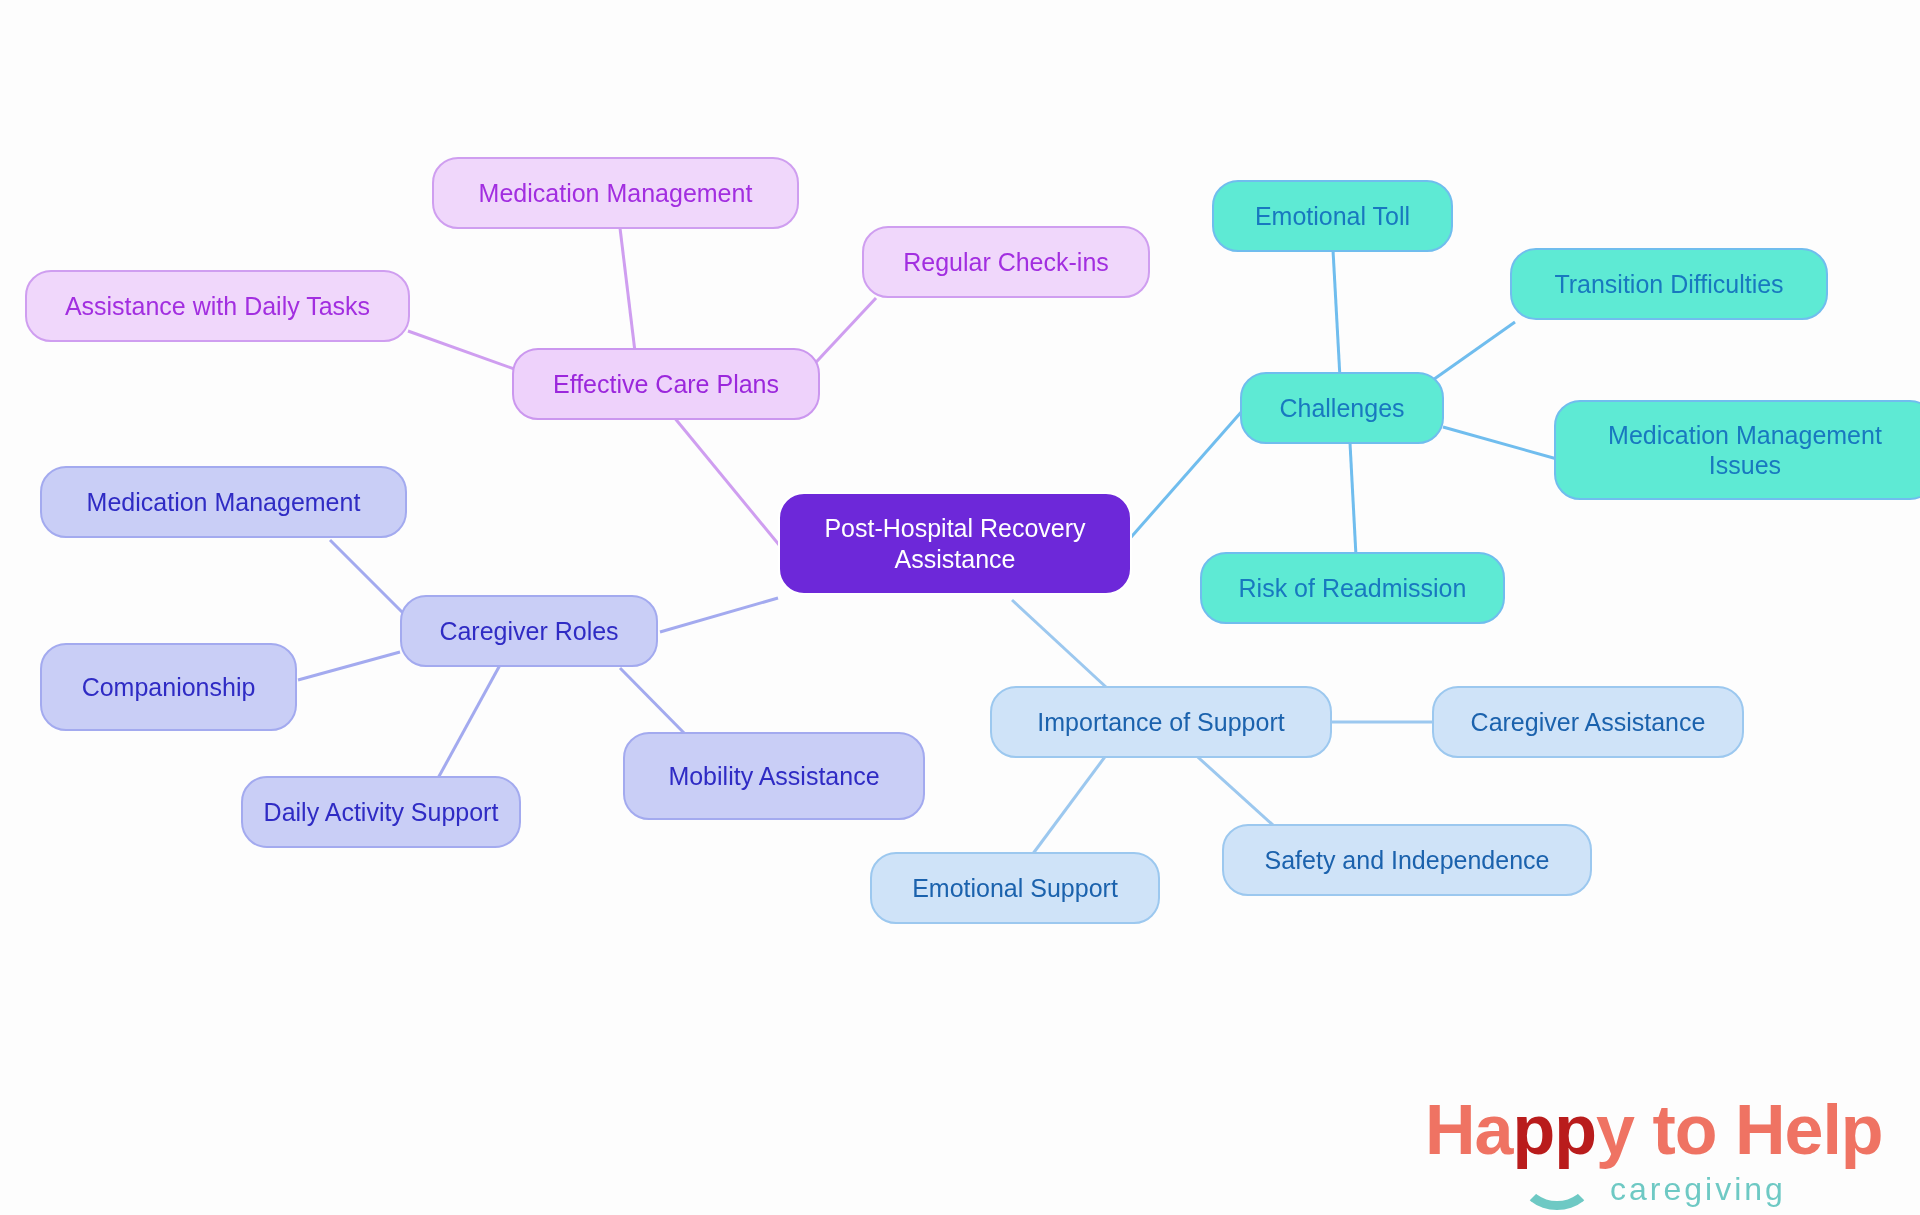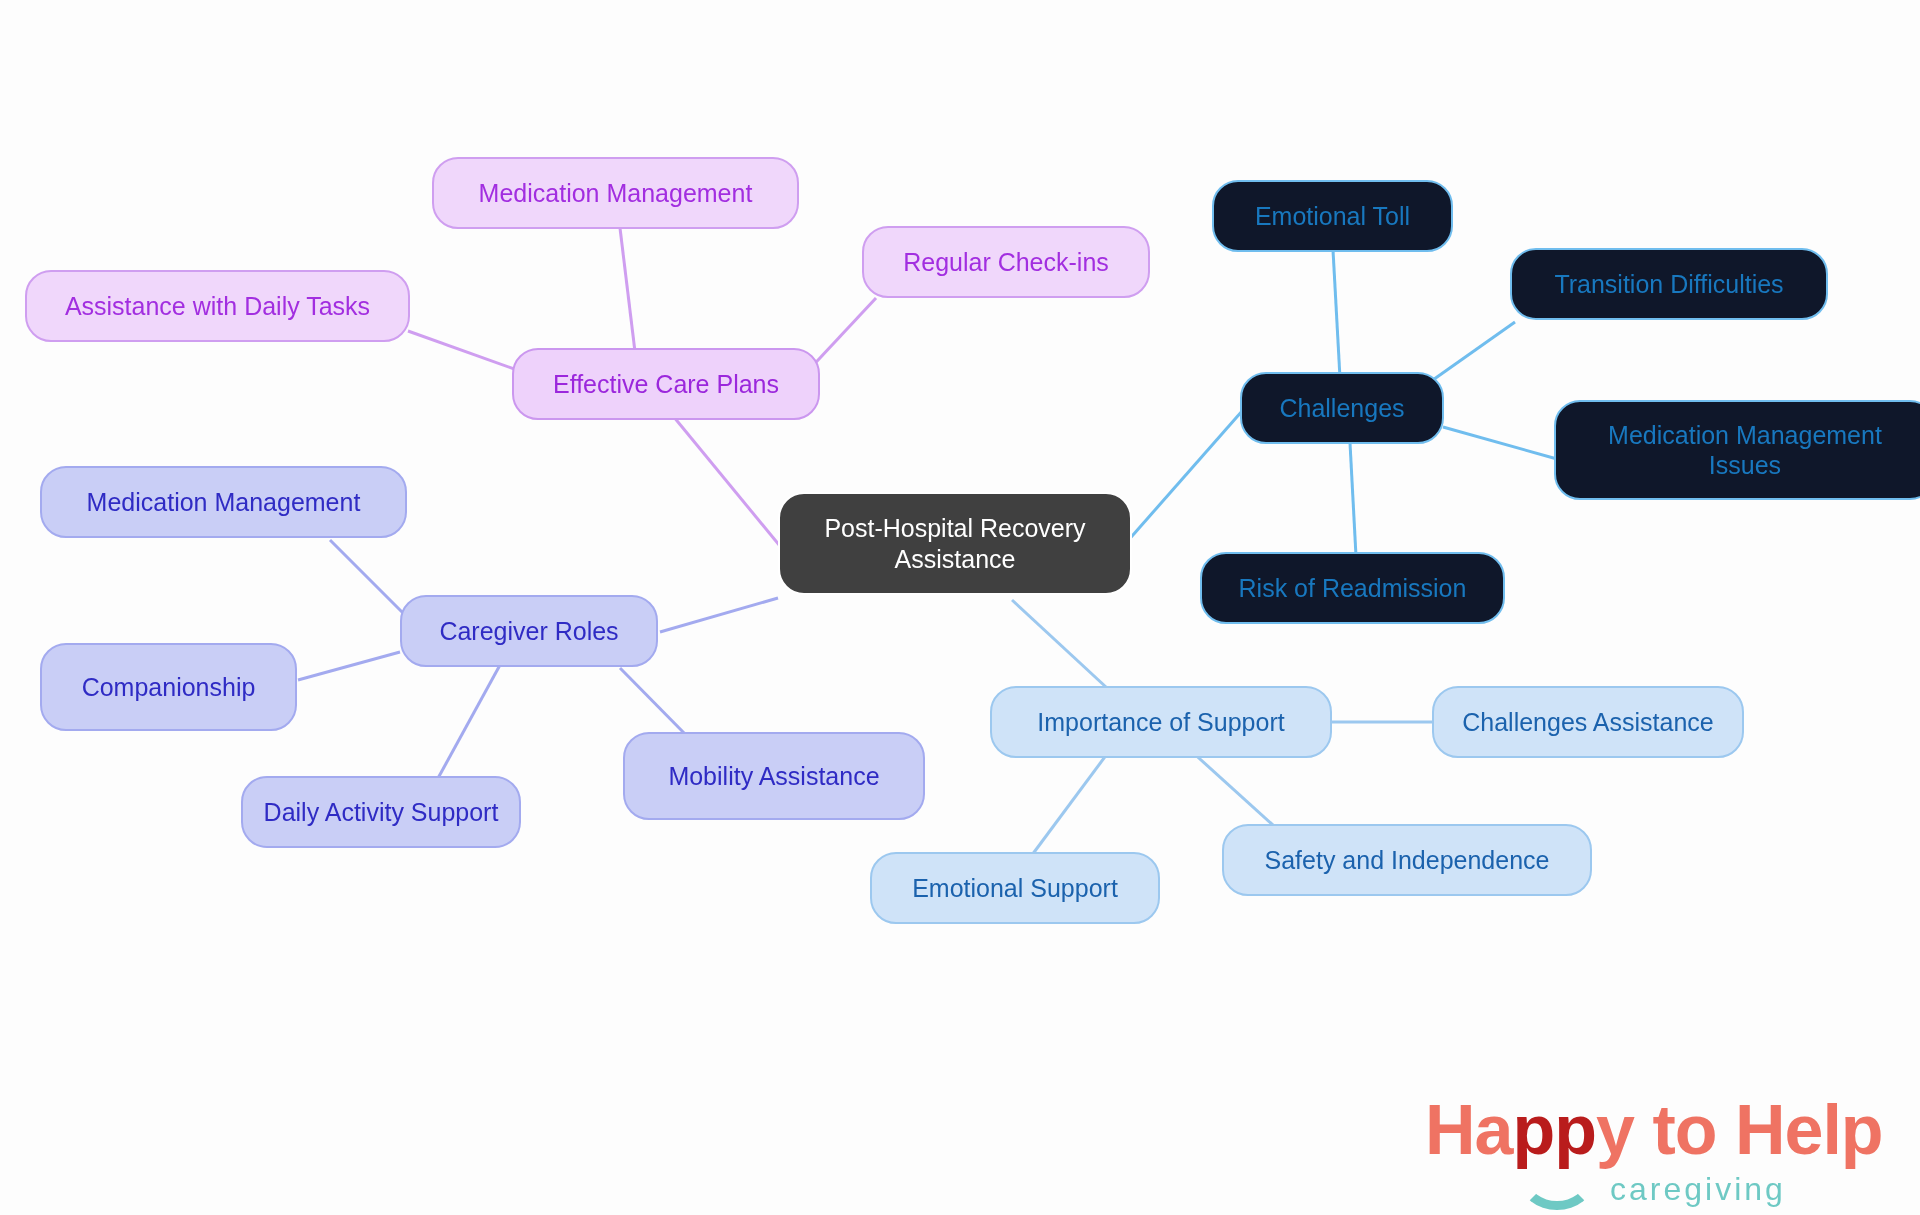--- a/index.html
+++ b/index.html
@@ -34,25 +34,25 @@
     justify-content: center;
     text-align: center;
     border-radius: 26px;
     border-style: solid;
     border-width: 2px;
     line-height: 1.22;
     padding: 0 14px;
     white-space: pre-line;
   }
   
-  .theme-root   { background:#404040; color:#ffffff;text-align:center; }
+  .theme-root   { background:#6d28d9; color:#ffffff;text-align:center; }
   .theme-purple { background:#f0d7fb; border-color:#cf9ef0; color:#a22ee0; }
   .theme-purple-branch { background:#eed2fb; border-color:#cb97ef; color:#9b27dc; }
   .theme-peri   { background:#c9cef6; border-color:#a3aaef; color:#2f2bc4; }
-  .theme-blue   { background:#0f172a; border-color:#70bdee; color:#1878bf; }
+  .theme-blue   { background:#5eead4; border-color:#70bdee; color:#1878bf; }
   .theme-blue-soft { background:#cfe3f8; border-color:#9cc8ef; color:#1b62ad; }
 
   .logo {
     position: absolute;
     user-select: none;
   }
   .logo-main {
     font-weight: bold;
     letter-spacing: -1px;
     white-space: nowrap;
@@ -165,21 +165,21 @@
 
   <div class="node theme-blue" style="left:1200px; top:552px; width:305px; height:72px; font-size:25px;">
     <span>Risk of Readmission</span>
   </div>
 
   <div class="node theme-blue-soft" style="left:990px; top:686px; width:342px; height:72px; font-size:25px;">
     <span>Importance of Support</span>
   </div>
 
   <div class="node theme-blue-soft" style="left:1432px; top:686px; width:312px; height:72px; font-size:25px;">
-    <span>Challenges Assistance</span>
+    <span>Caregiver Assistance</span>
   </div>
 
   <div class="node theme-blue-soft" style="left:1222px; top:824px; width:370px; height:72px; font-size:25px;">
     <span>Safety and Independence</span>
   </div>
 
   <div class="node theme-blue-soft" style="left:870px; top:852px; width:290px; height:72px; font-size:25px;">
     <span>Emotional Support</span>
   </div>
 

